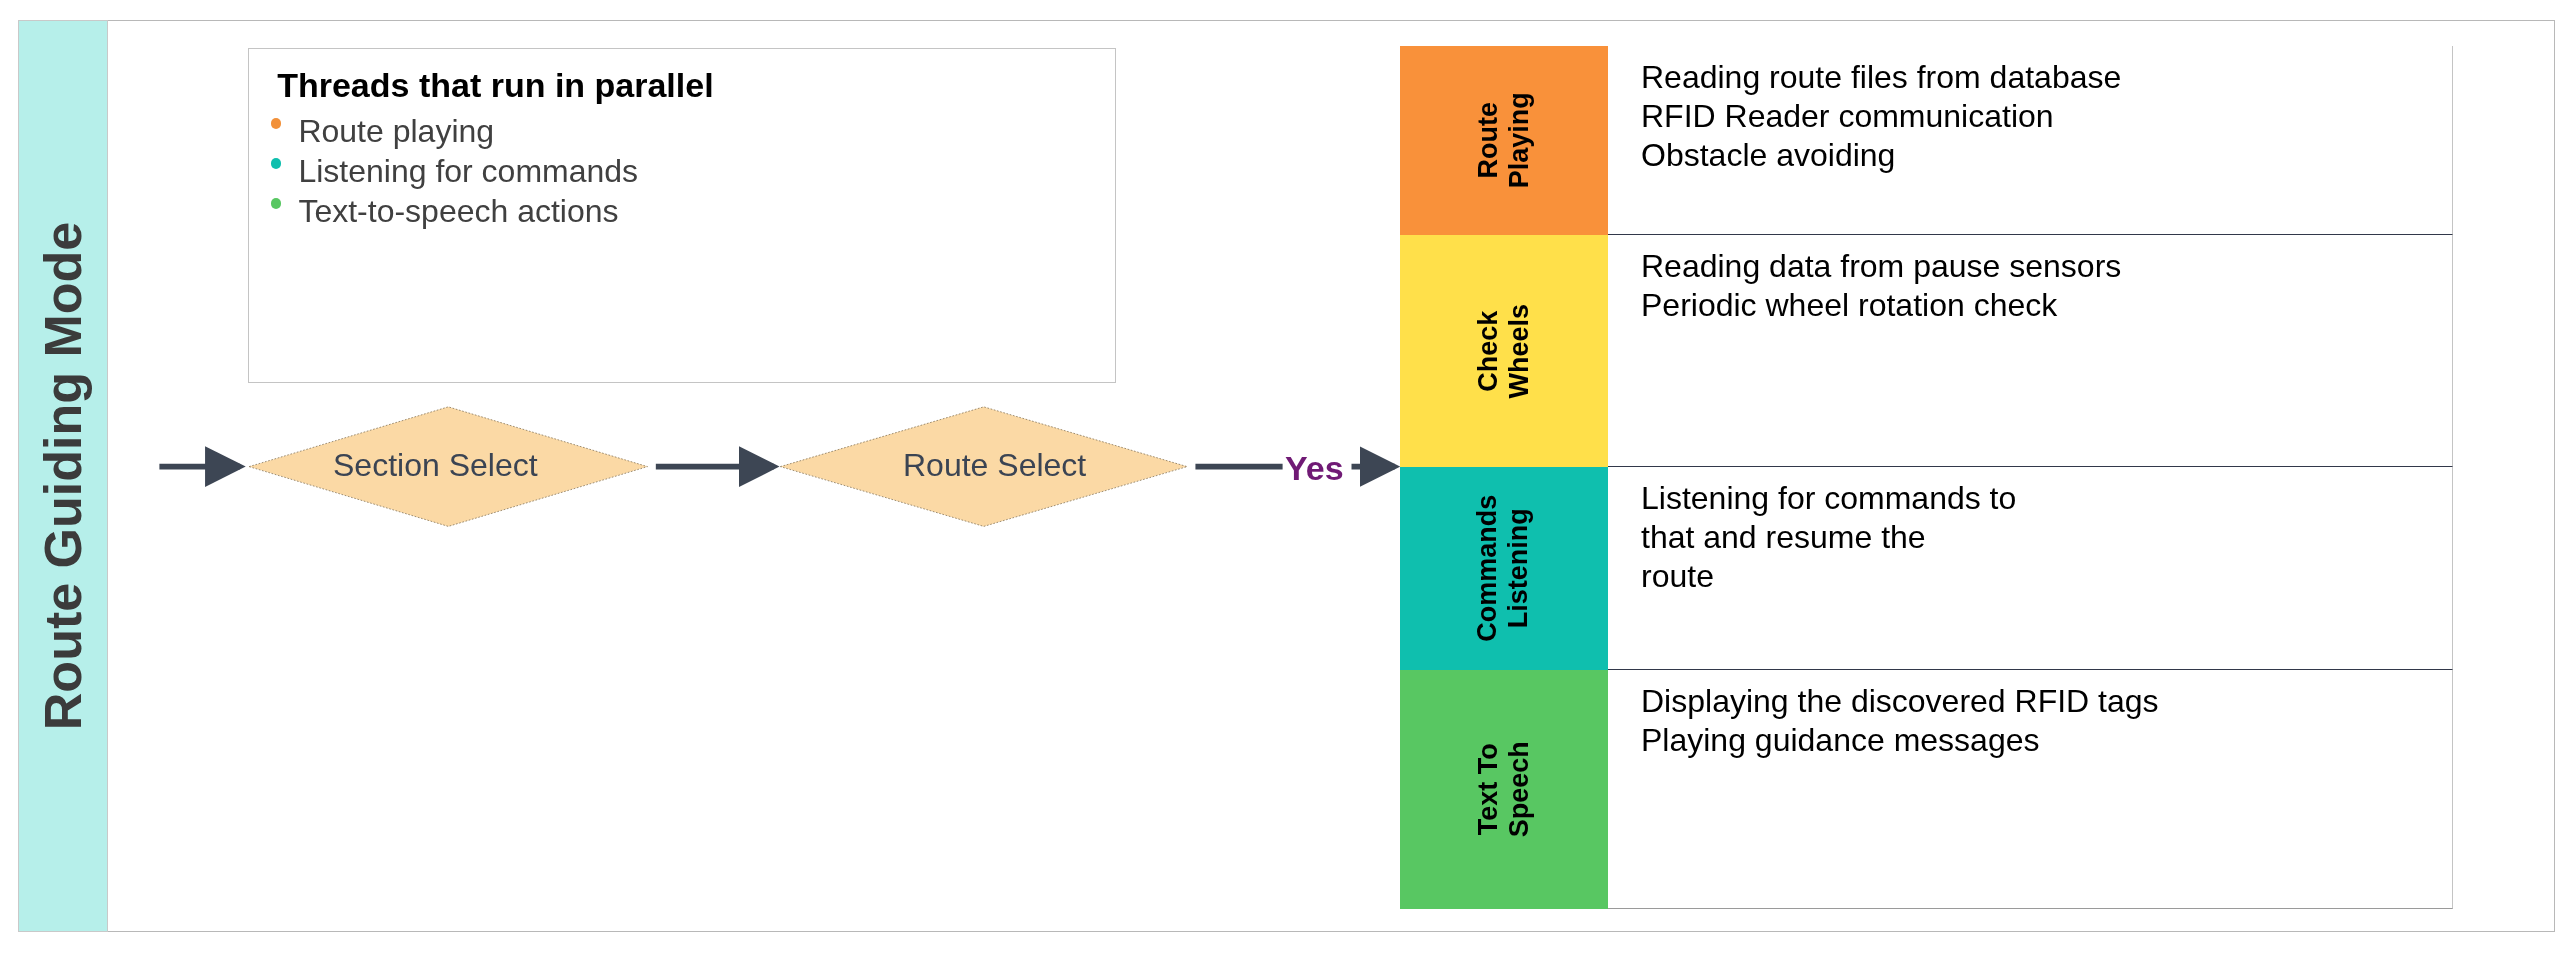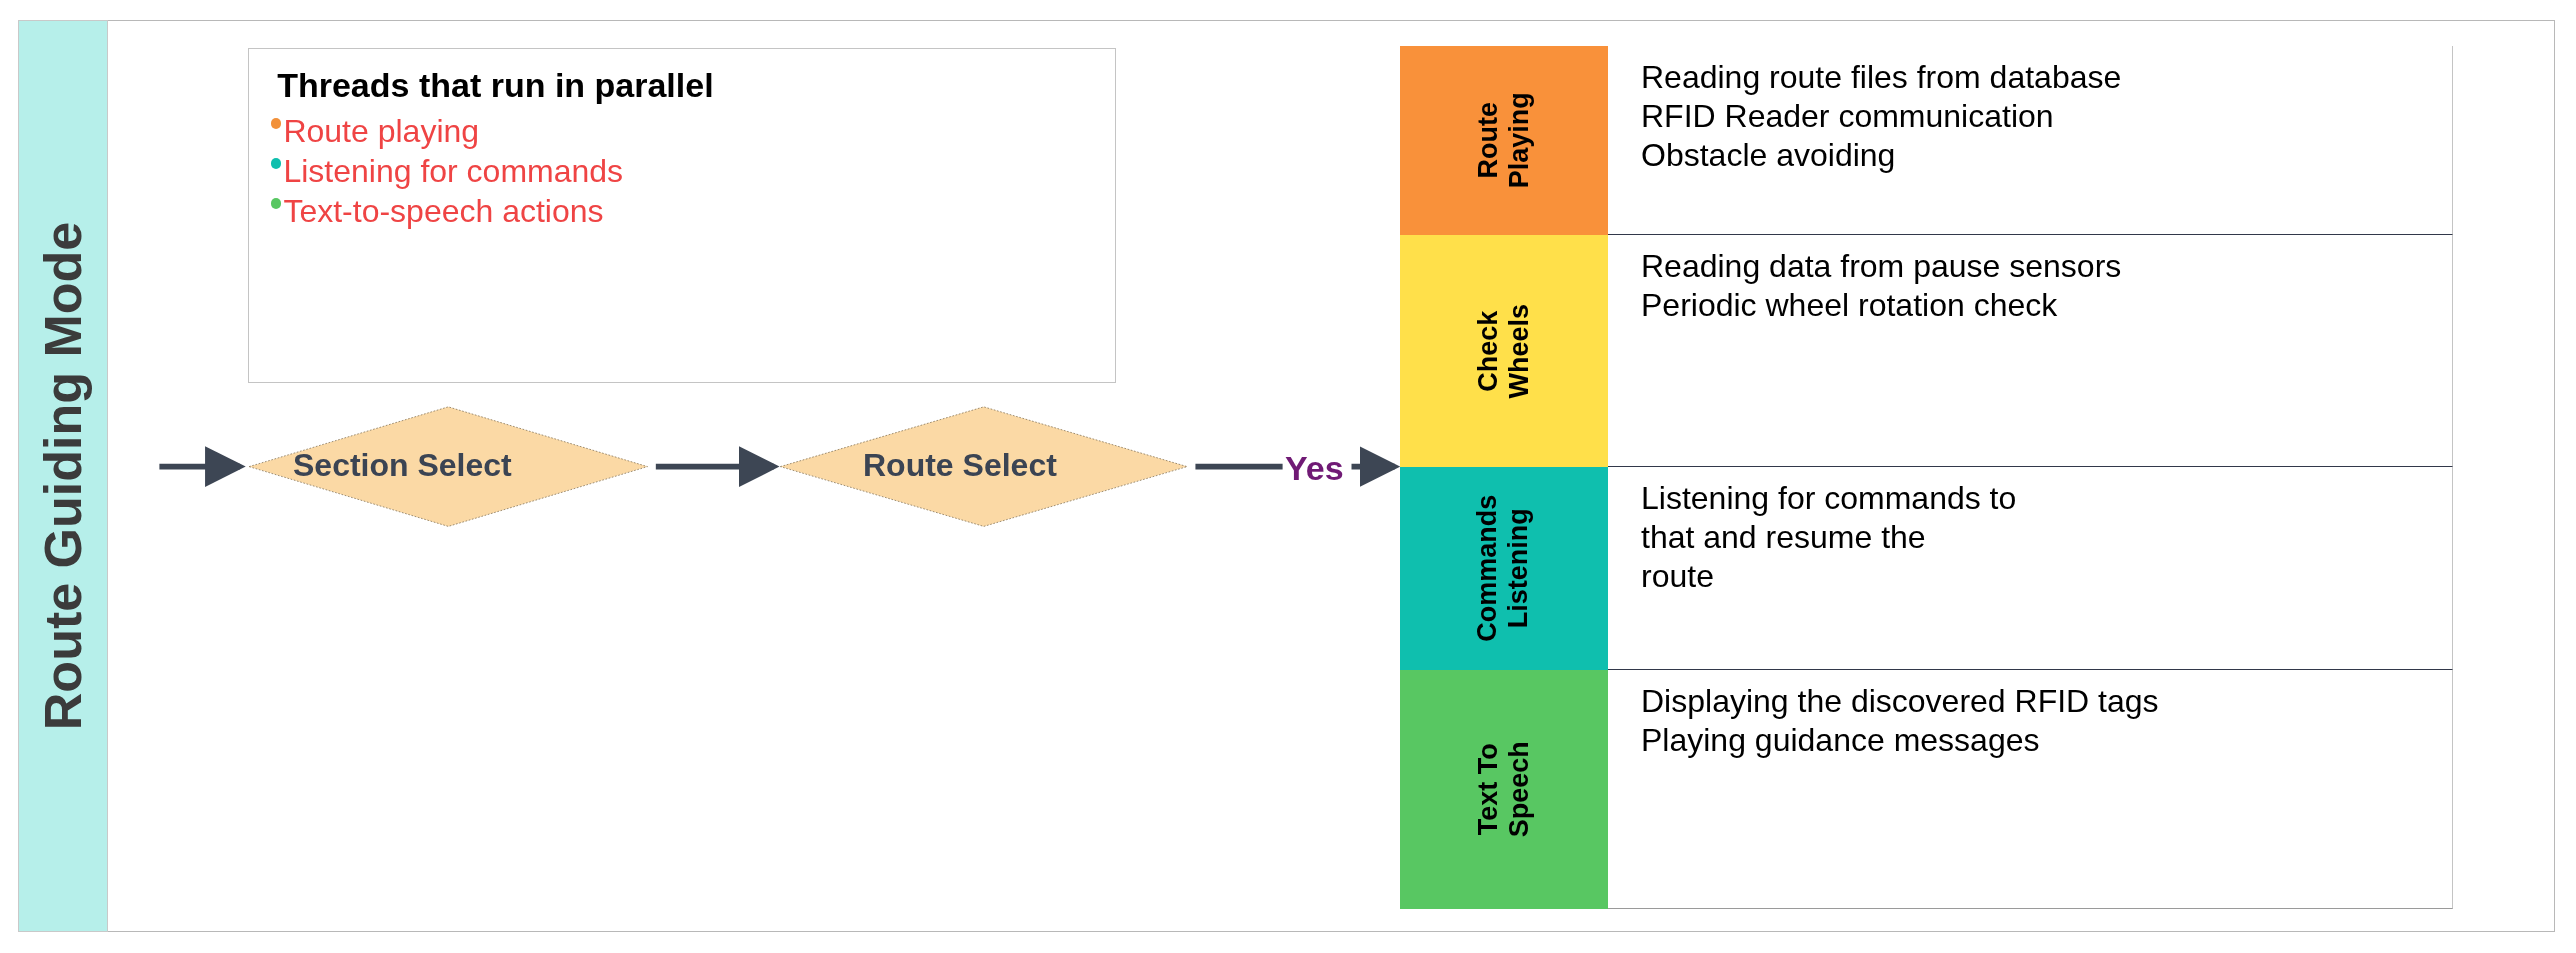--- a/index.html
+++ b/index.html
@@ -78,40 +78,41 @@
   }
   .legend-bullet {
     width: 10.8px;
     height: 10.8px;
     border-radius: 50%;
     flex: 0 0 auto;
     margin-top: 6.6px;
   }
   .legend-text {
     font-size: 32px;
-    color: #ef4444;
-    margin-left: 2px;
+    color: #404040;
+    margin-left: 17px;
     line-height: 1.2;
   }
 
   
   #flow-layer {
     position: absolute;
     left: 0;
     top: 0;
     width: 2576px;
     height: 954px;
     pointer-events: none;
   }
   .diamond-label {
     position: absolute;
     font-size: 32px;
-    font-weight: bold;
+    font-weight: normal;
     color: #3b4453;
     white-space: nowrap;
+    margin-left: 40px;
   }
   #diamond-label-section { left: 293px; top: 447px; }
   #diamond-label-route   { left: 863px; top: 447px; }
 
   #yes-label {
     position: absolute;
     left: 1285px;
     top: 449px;
     font-size: 34px;
     font-weight: bold;

